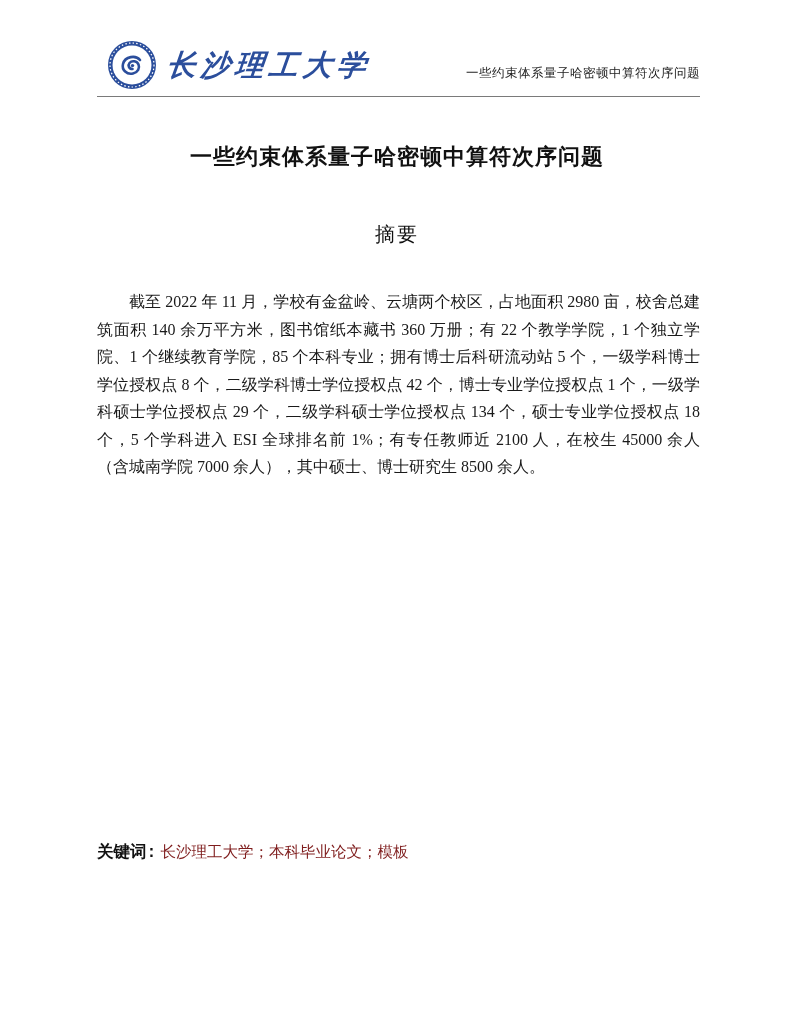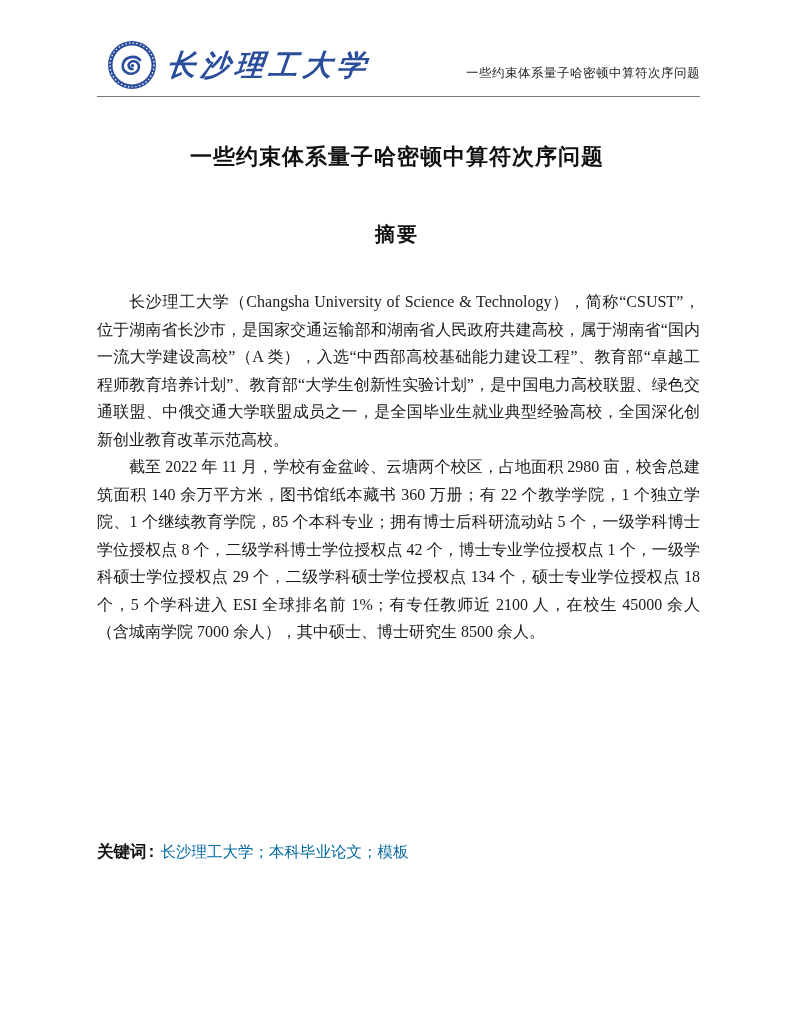--- a/index.html
+++ b/index.html
@@ -42,40 +42,40 @@
     position:absolute; top:142px; left:0; right:0;
     text-align:center;
     font-family:"Liberation Sans","DejaVu Sans",sans-serif;
     font-weight:bold; font-size:22px; letter-spacing:1px;
     color:#111;
   }
   .section-heading {
     position:absolute; top:221px; left:0; right:0;
     text-align:center;
     font-family:"Liberation Sans","DejaVu Sans",sans-serif;
-    font-weight:bold; font-size:20px; letter-spacing:2px;
+    font-weight:normal; font-size:20px; letter-spacing:2px;
     color:#111;
   }
   
   .abstract-body {
     position:absolute; top:288px; left:97px; right:94px;
     font-size:16px; line-height:27.5px;
     text-align:justify; text-justify:inter-ideograph;
   }
   .abstract-body p { margin:0; text-indent:2em; }
   
   .keywords {
     position:absolute; top:838px; left:97px; right:94px;
     font-size:16px; line-height:27px;
   }
   .keywords .kw-label {
     font-family:Liberation Mono, monospace;
     font-weight:bold; font-size:16.5px; color:#111;
   }
-  .keywords .kw-text { font-size:15.5px; color:#0369a1; }
+  .keywords .kw-text { font-size:15.5px; color:#7f1d1d; }
 </style>
 </head>
 <body>
 
 <div class="page">
 
   <div class="header">
     <div class="logo-group">
       <svg class="emblem" viewBox="0 0 50 50" aria-hidden="true">
         <circle cx="25" cy="25" r="24" fill="#2b4e9c"></circle>
@@ -87,21 +87,20 @@
       <span class="uni-name">长沙理工大学</span>
     </div>
     <div class="running-title">一些约束体系量子哈密顿中算符次序问题</div>
   </div>
 
   <div class="doc-title">一些约束体系量子哈密顿中算符次序问题</div>
 
   <div class="section-heading">摘要</div>
 
   <div class="abstract-body">
-    <p>长沙理工大学（Changsha University of Science &amp; Technology），简称“CSUST”，位于湖南省长沙市，是国家交通运输部和湖南省人民政府共建高校，属于湖南省“国内一流大学建设高校”（A 类），入选“中西部高校基础能力建设工程”、教育部“卓越工程师教育培养计划”、教育部“大学生创新性实验计划”，是中国电力高校联盟、绿色交通联盟、中俄交通大学联盟成员之一，是全国毕业生就业典型经验高校，全国深化创新创业教育改革示范高校。</p>
     <p>截至 2022 年 11 月，学校有金盆岭、云塘两个校区，占地面积 2980 亩，校舍总建筑面积 140 余万平方米，图书馆纸本藏书 360 万册；有 22 个教学学院，1 个独立学院、1 个继续教育学院，85 个本科专业；拥有博士后科研流动站 5 个，一级学科博士学位授权点 8 个，二级学科博士学位授权点 42 个，博士专业学位授权点 1 个，一级学科硕士学位授权点 29 个，二级学科硕士学位授权点 134 个，硕士专业学位授权点 18 个，5 个学科进入 ESI 全球排名前 1%；有专任教师近 2100 人，在校生 45000 余人（含城南学院 7000 余人），其中硕士、博士研究生 8500 余人。</p>
   </div>
 
   <div class="keywords">
     <span class="kw-label">关键词:</span>
     <span class="kw-text"> <span>长沙理工大学；本科毕业论文；模板</span></span>
   </div>
 
 </div>
 

